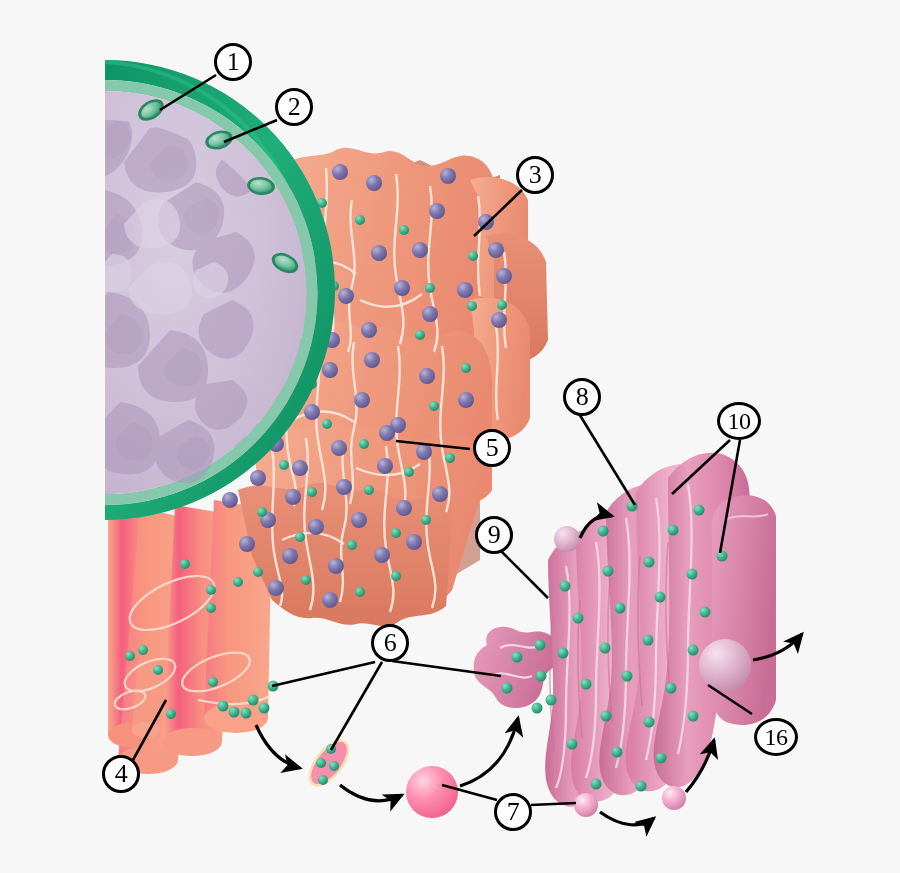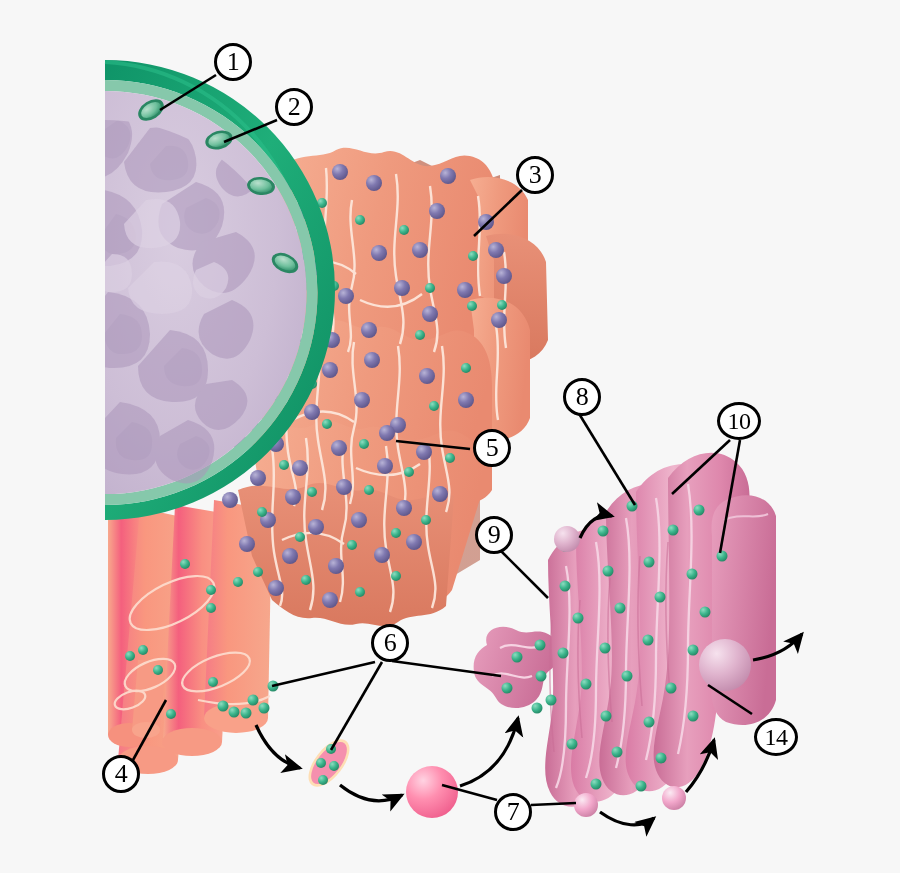--- a/index.html
+++ b/index.html
@@ -525,16 +525,16 @@
 
 <div class="lbl" style="left:214px;top:43px;">1</div>
 <div class="lbl" style="left:275px;top:88px;">2</div>
 <div class="lbl" style="left:516px;top:156px;">3</div>
 <div class="lbl" style="left:102px;top:755px;">4</div>
 <div class="lbl" style="left:473px;top:429px;">5</div>
 <div class="lbl" style="left:371px;top:624px;">6</div>
 <div class="lbl" style="left:494px;top:793px;">7</div>
 <div class="lbl" style="left:563px;top:378px;">8</div>
 <div class="lbl" style="left:475px;top:516px;">9</div>
-<div class="lbl wide" style="left:754px;top:718px;">14</div>
+<div class="lbl wide" style="left:754px;top:718px;">16</div>
 <div class="lbl wide" style="left:717px;top:402px;">10</div>
 
 </div>
 
 </body></html>

